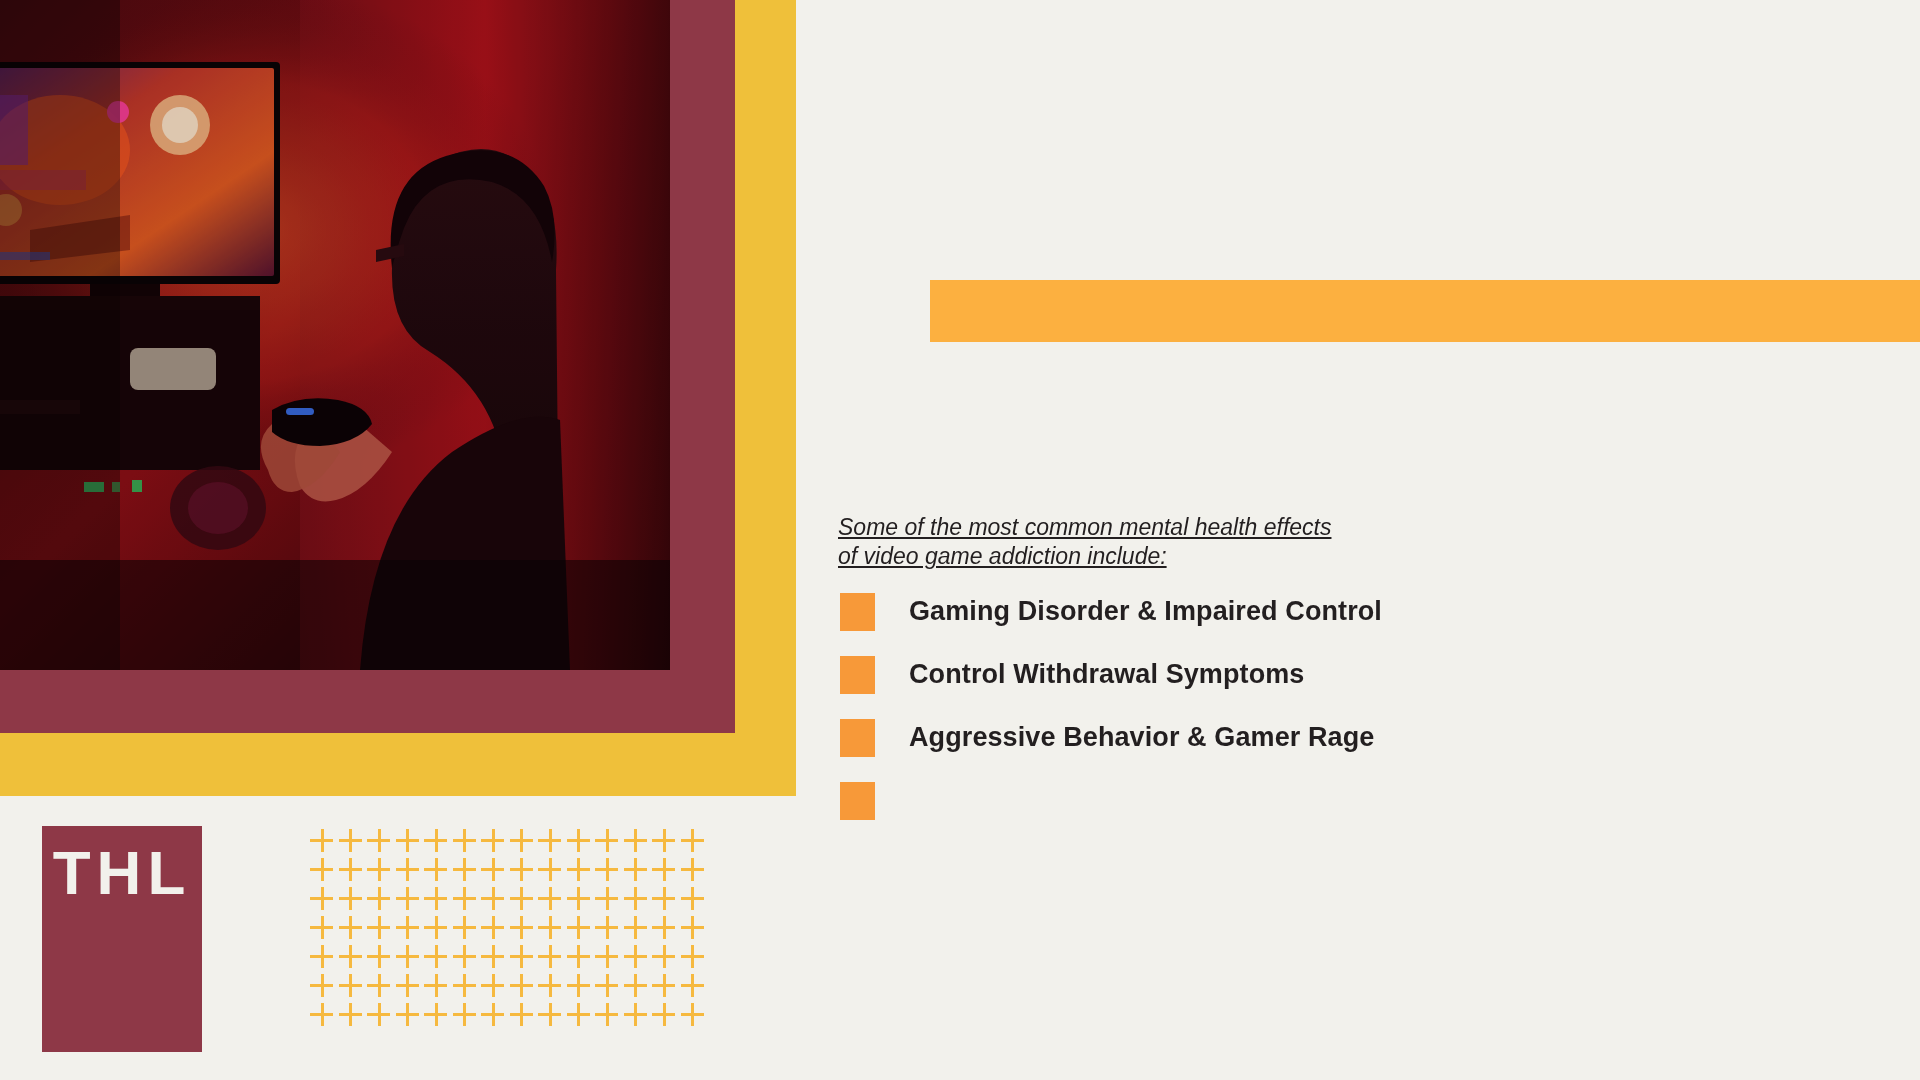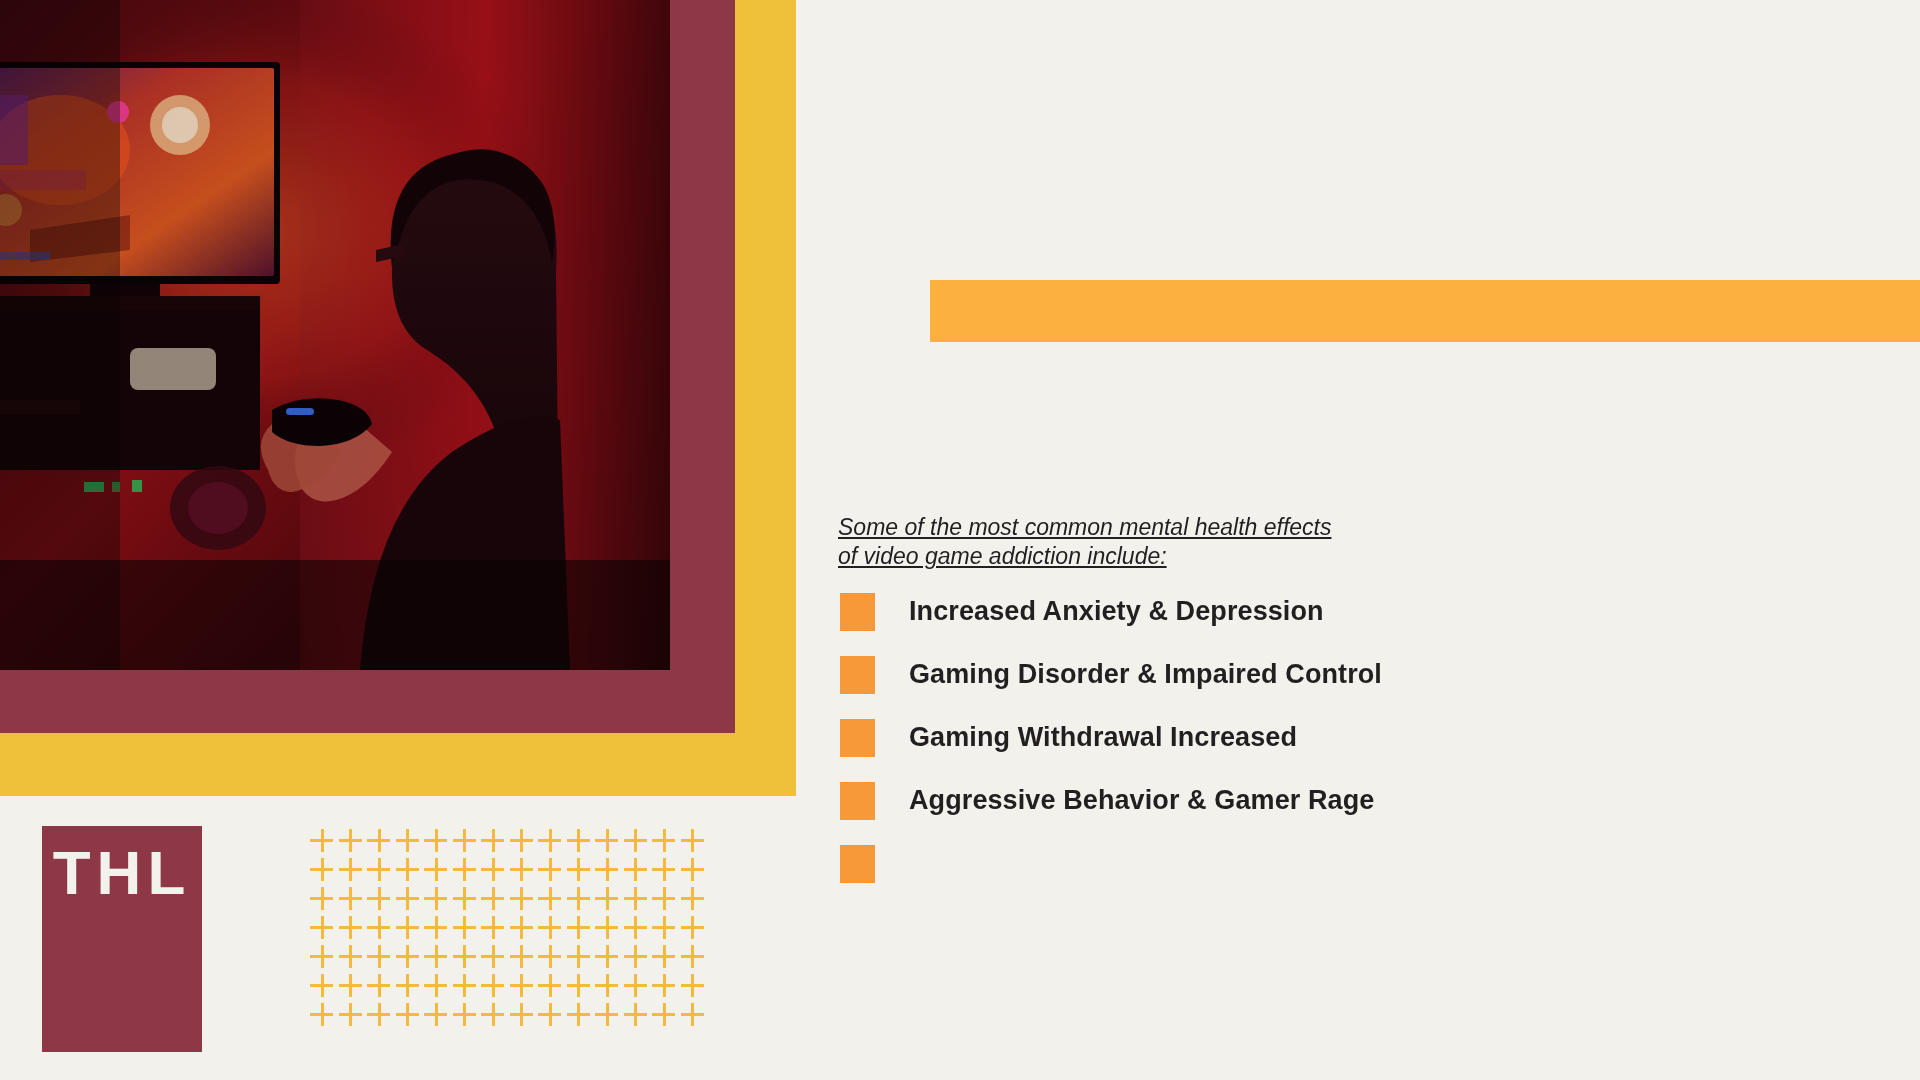--- a/index.html
+++ b/index.html
@@ -263,29 +263,25 @@
 
   <div class="orange-bar"></div>
 
 
   <p class="intro">Some of the most common mental health effects
 of video game addiction include:</p>
 
   <div class="bullets">
     <div class="bullet-row">
       <span class="bullet-square"></span>
-      <span class="bullet-label">Increased Anxiety &amp; Depression</span>
+      <span class="bullet-label">Gaming Disorder &amp; Impaired Control</span>
     </div>
     <div class="bullet-row">
       <span class="bullet-square"></span>
-      <span class="bullet-label">Gaming Disorder &amp; Impaired Control</span>
-    </div>
-    <div class="bullet-row">
-      <span class="bullet-square"></span>
-      <span class="bullet-label">Gaming Withdrawal Increased</span>
+      <span class="bullet-label">Control Withdrawal Symptoms</span>
     </div>
     <div class="bullet-row">
       <span class="bullet-square"></span>
       <span class="bullet-label">Aggressive Behavior &amp; Gamer Rage</span>
     </div>
     <div class="bullet-row">
       <span class="bullet-square"></span>
     </div>
   </div>
 

